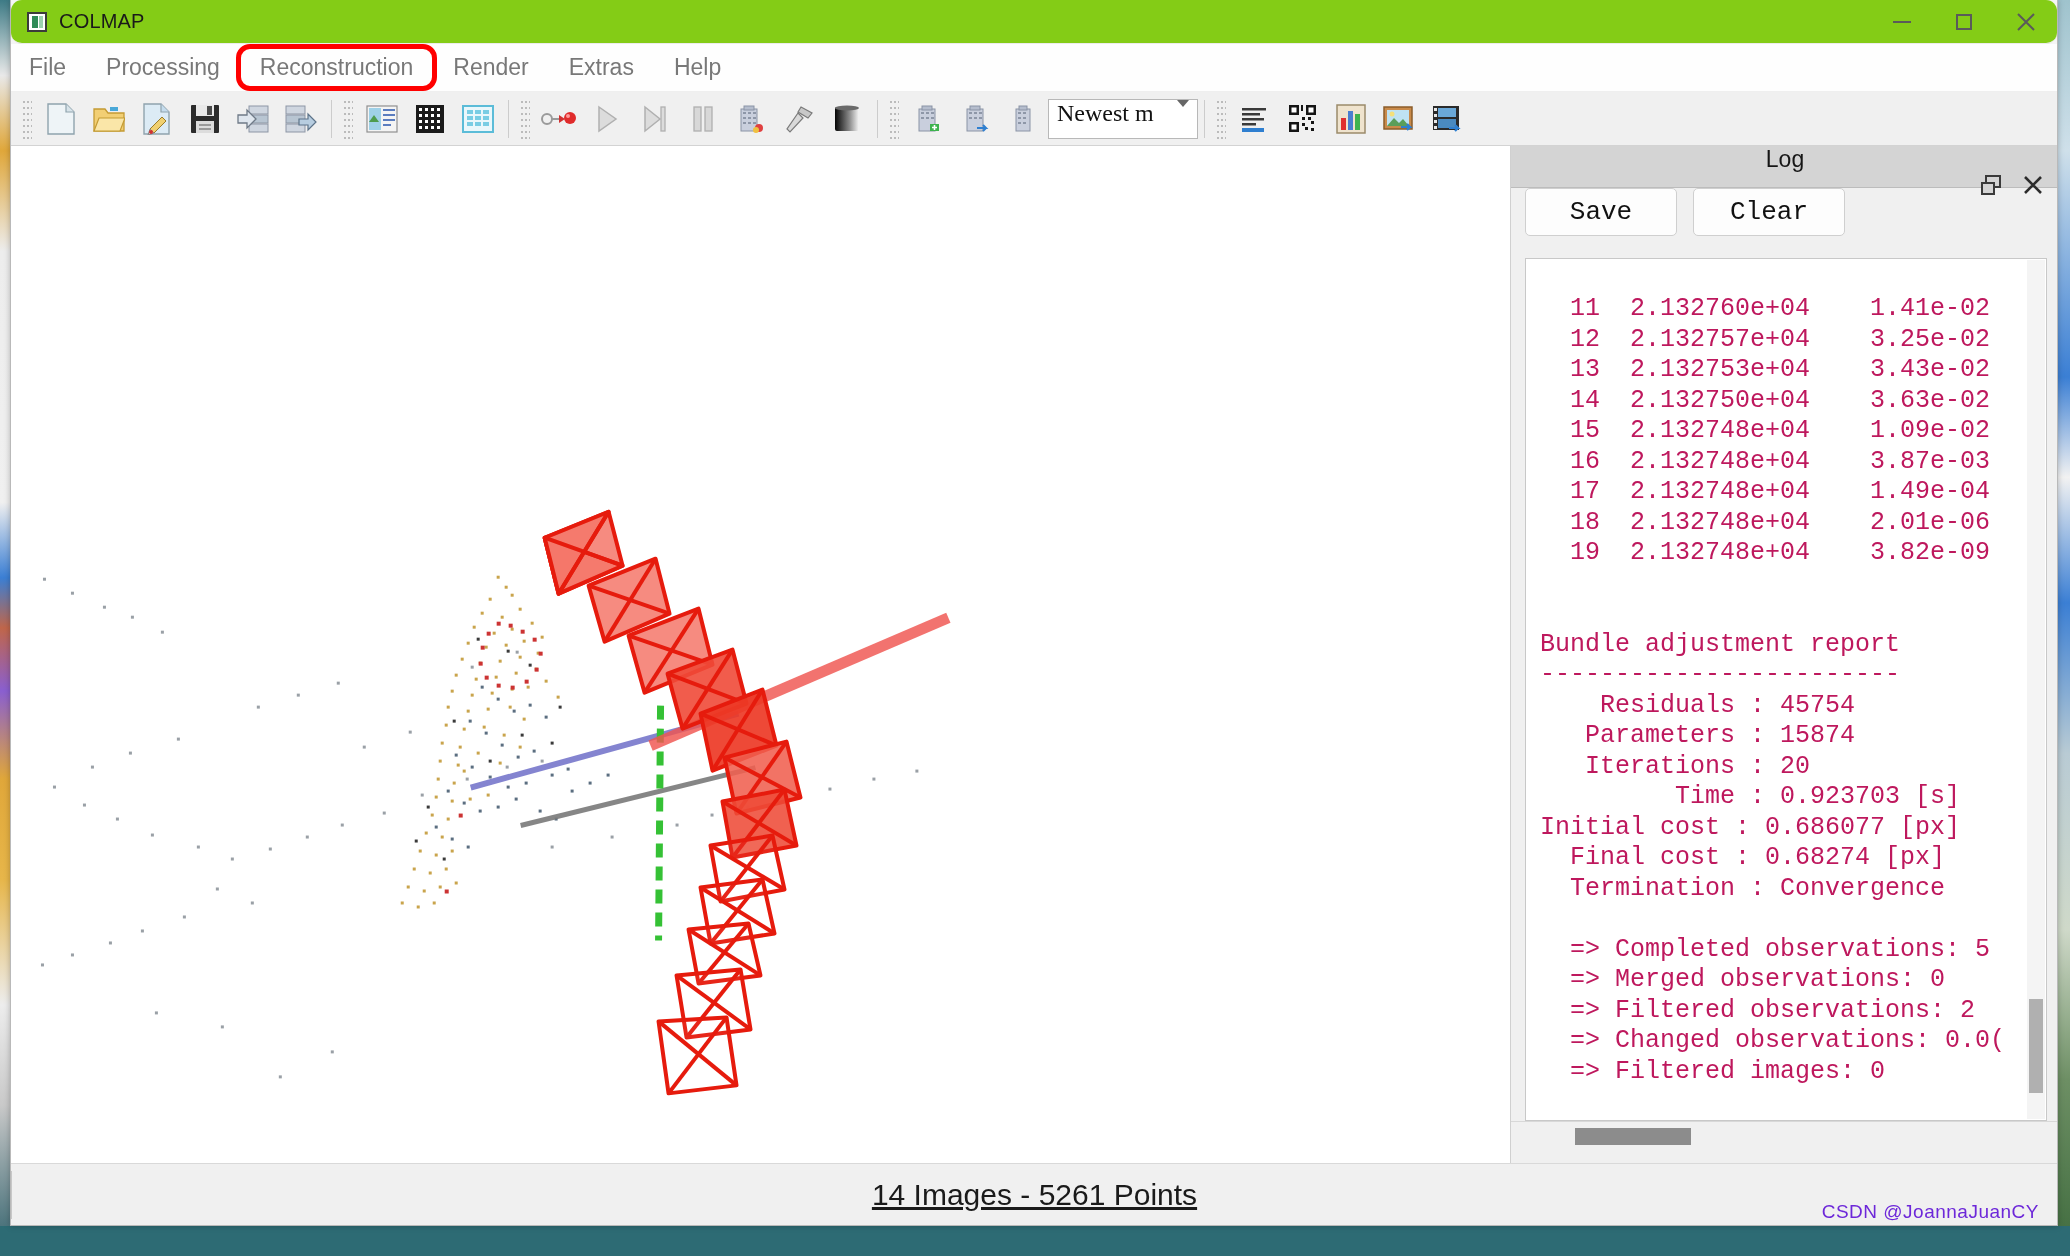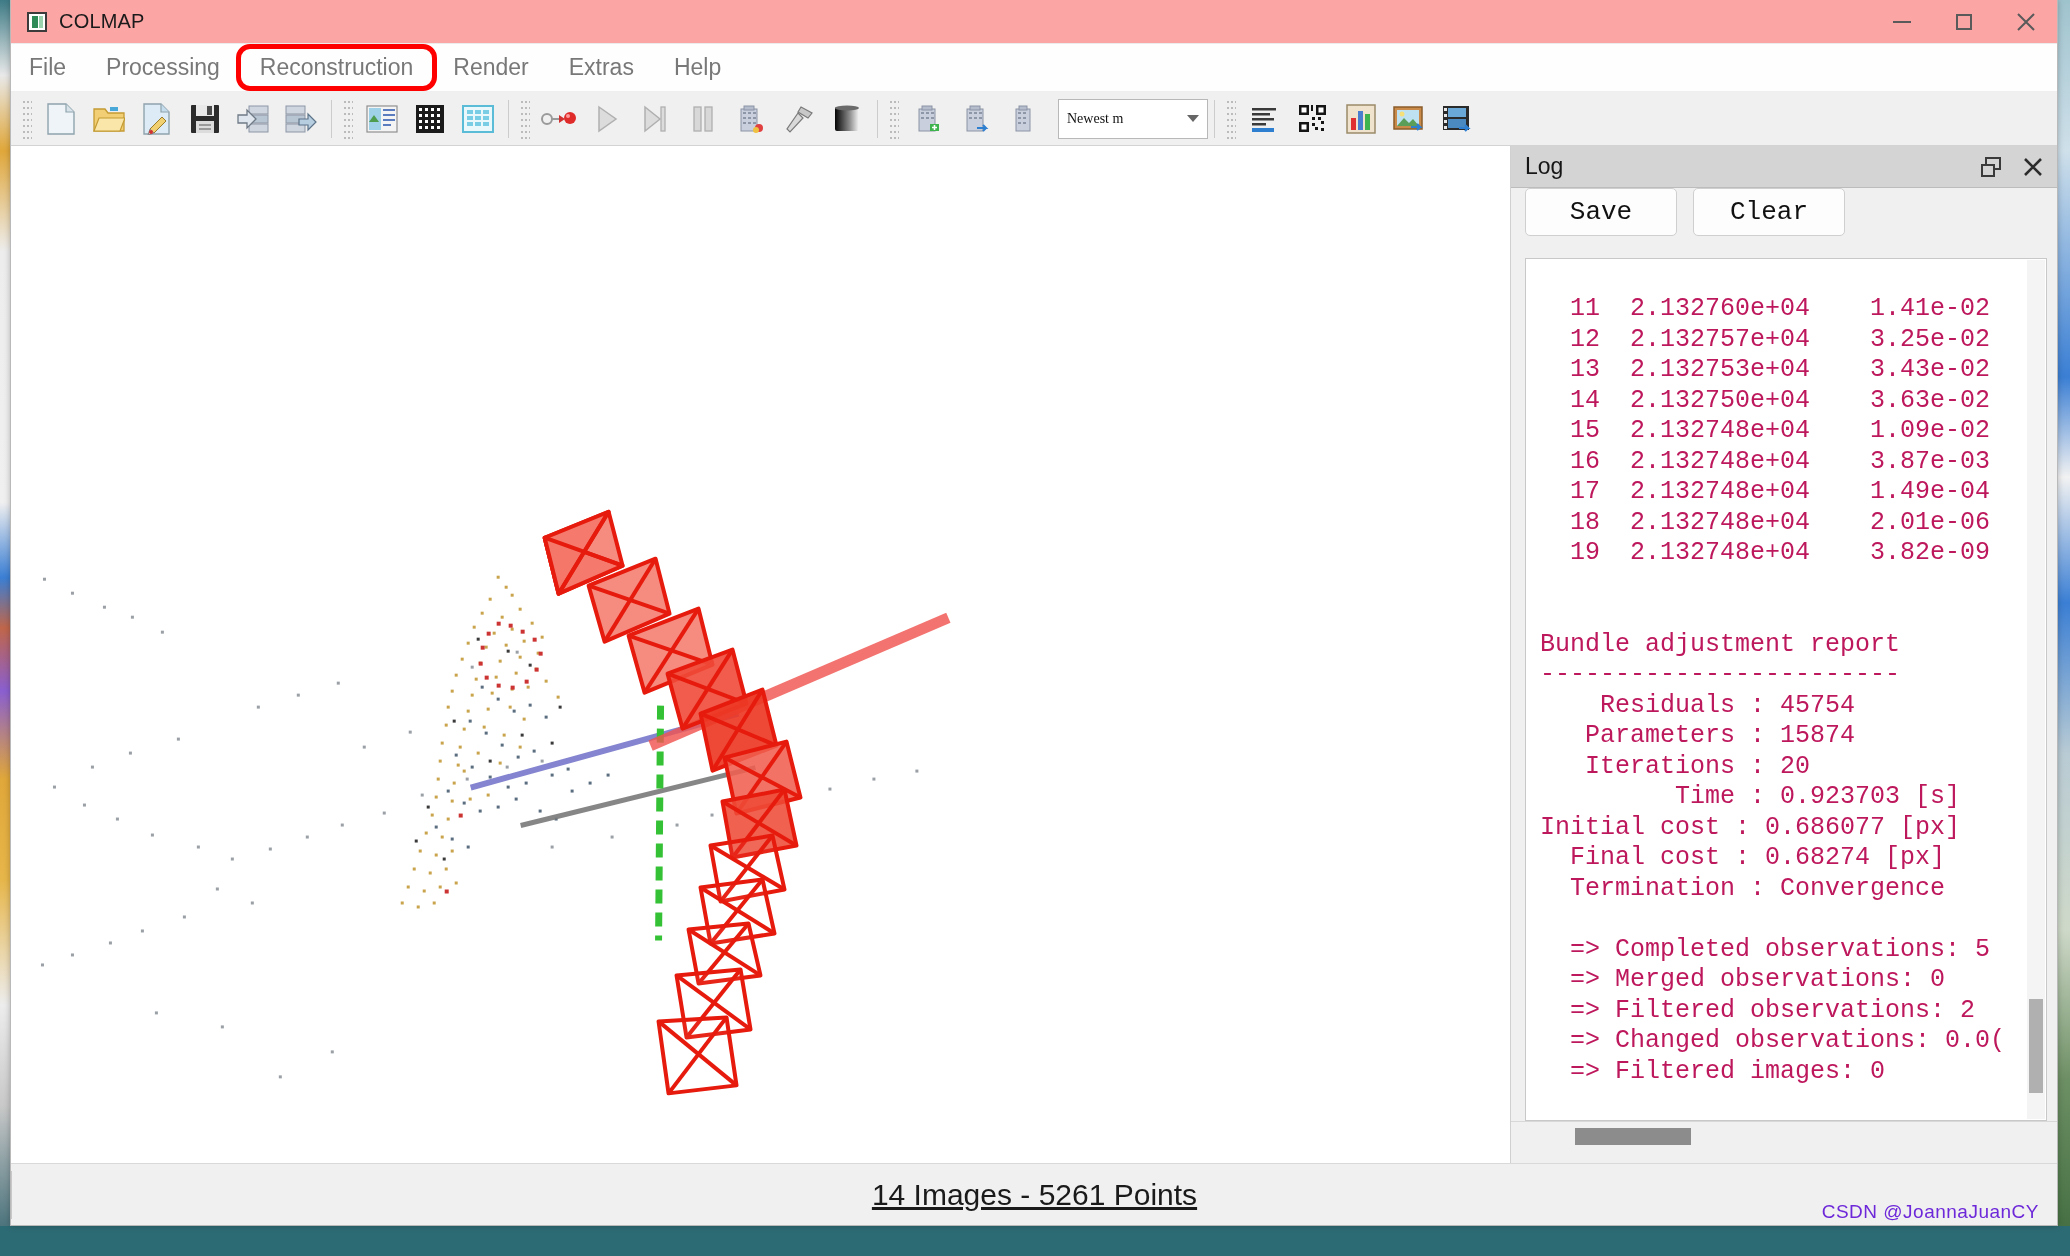--- a/index.html
+++ b/index.html
@@ -44,23 +44,24 @@
     background: #f5f5f5;
     border: 1px solid #b9b9b9;
     border-top: none;
     display: flex; flex-direction: column;
     box-shadow: 0 0 6px rgba(0,0,0,0.25);
   }
 
   
   #titlebar {
     height: 44px; min-height: 44px;
-    background: #fca5a5;
+    background: #84cc16;
     display: flex; align-items: center;
     border-bottom: 1px solid #ececec;
+    border-radius: 11px;
   }
   #app-icon {
     width: 20px; height: 20px; margin-left: 16px; margin-right: 12px;
     border: 2px solid #3b3b3b; background: #fff;
     display: flex; align-items: center; justify-content: center;
   }
   #app-icon .ico-l { width: 6px; height: 12px; background: #2e8b57; }
   #app-icon .ico-r { width: 4px; height: 12px; background: #9bd2ae; margin-left: 1px; }
   #app-title {
     font-size: 20px; color: #1a1a1a; letter-spacing: 0.2px;
@@ -118,26 +119,26 @@
     width: 42px; height: 42px;
     display: flex; align-items: center; justify-content: center;
     margin: 0 3px;
     border-radius: 3px;
   }
 
   
   .ic { display: block; }
 
   #model-select {
-    width: 150px; height: 40px; margin-left: 10px;
+    width: 150px; height: 40px; 
     background: #ffffff; border: 1px solid #b8b8b8;
-    display: flex; align-items: center;
+    display: flex; align-items: flex-start;
     padding: 0 8px;
     font-family: "Liberation Serif", serif;
-    font-size: 14px; color: #111;
+    font-size: 24px; color: #111;
   }
   #model-select .sel-text { flex: 1; white-space: nowrap; overflow: hidden; }
   #model-select .chev {
     width: 0; height: 0; margin-left: 4px;
     border-left: 6px solid transparent;
     border-right: 6px solid transparent;
     border-top: 7px solid #666;
   }
 
   
@@ -155,20 +156,21 @@
     flex: 1; display: flex; flex-direction: column;
     background: #f0f0f0;
     min-width: 0;
   }
   #log-titlebar {
     height: 42px; min-height: 42px;
     background: #d4d4d4;
     display: flex; align-items: center;
     padding: 0 12px 0 14px;
     border-bottom: 1px solid #bcbcbc;
+    flex-direction: column;
   }
   #log-title {
     font-size: 23px; color: #161616;
     font-family: "Liberation Sans", sans-serif;
   }
   #log-dock-buttons { margin-left: auto; display: flex; align-items: center; gap: 18px; }
   .log-dock-btn { width: 24px; height: 24px; display: flex; align-items: center; justify-content: center; }
 
   #log-toolbar {
     height: 70px; min-height: 70px;

